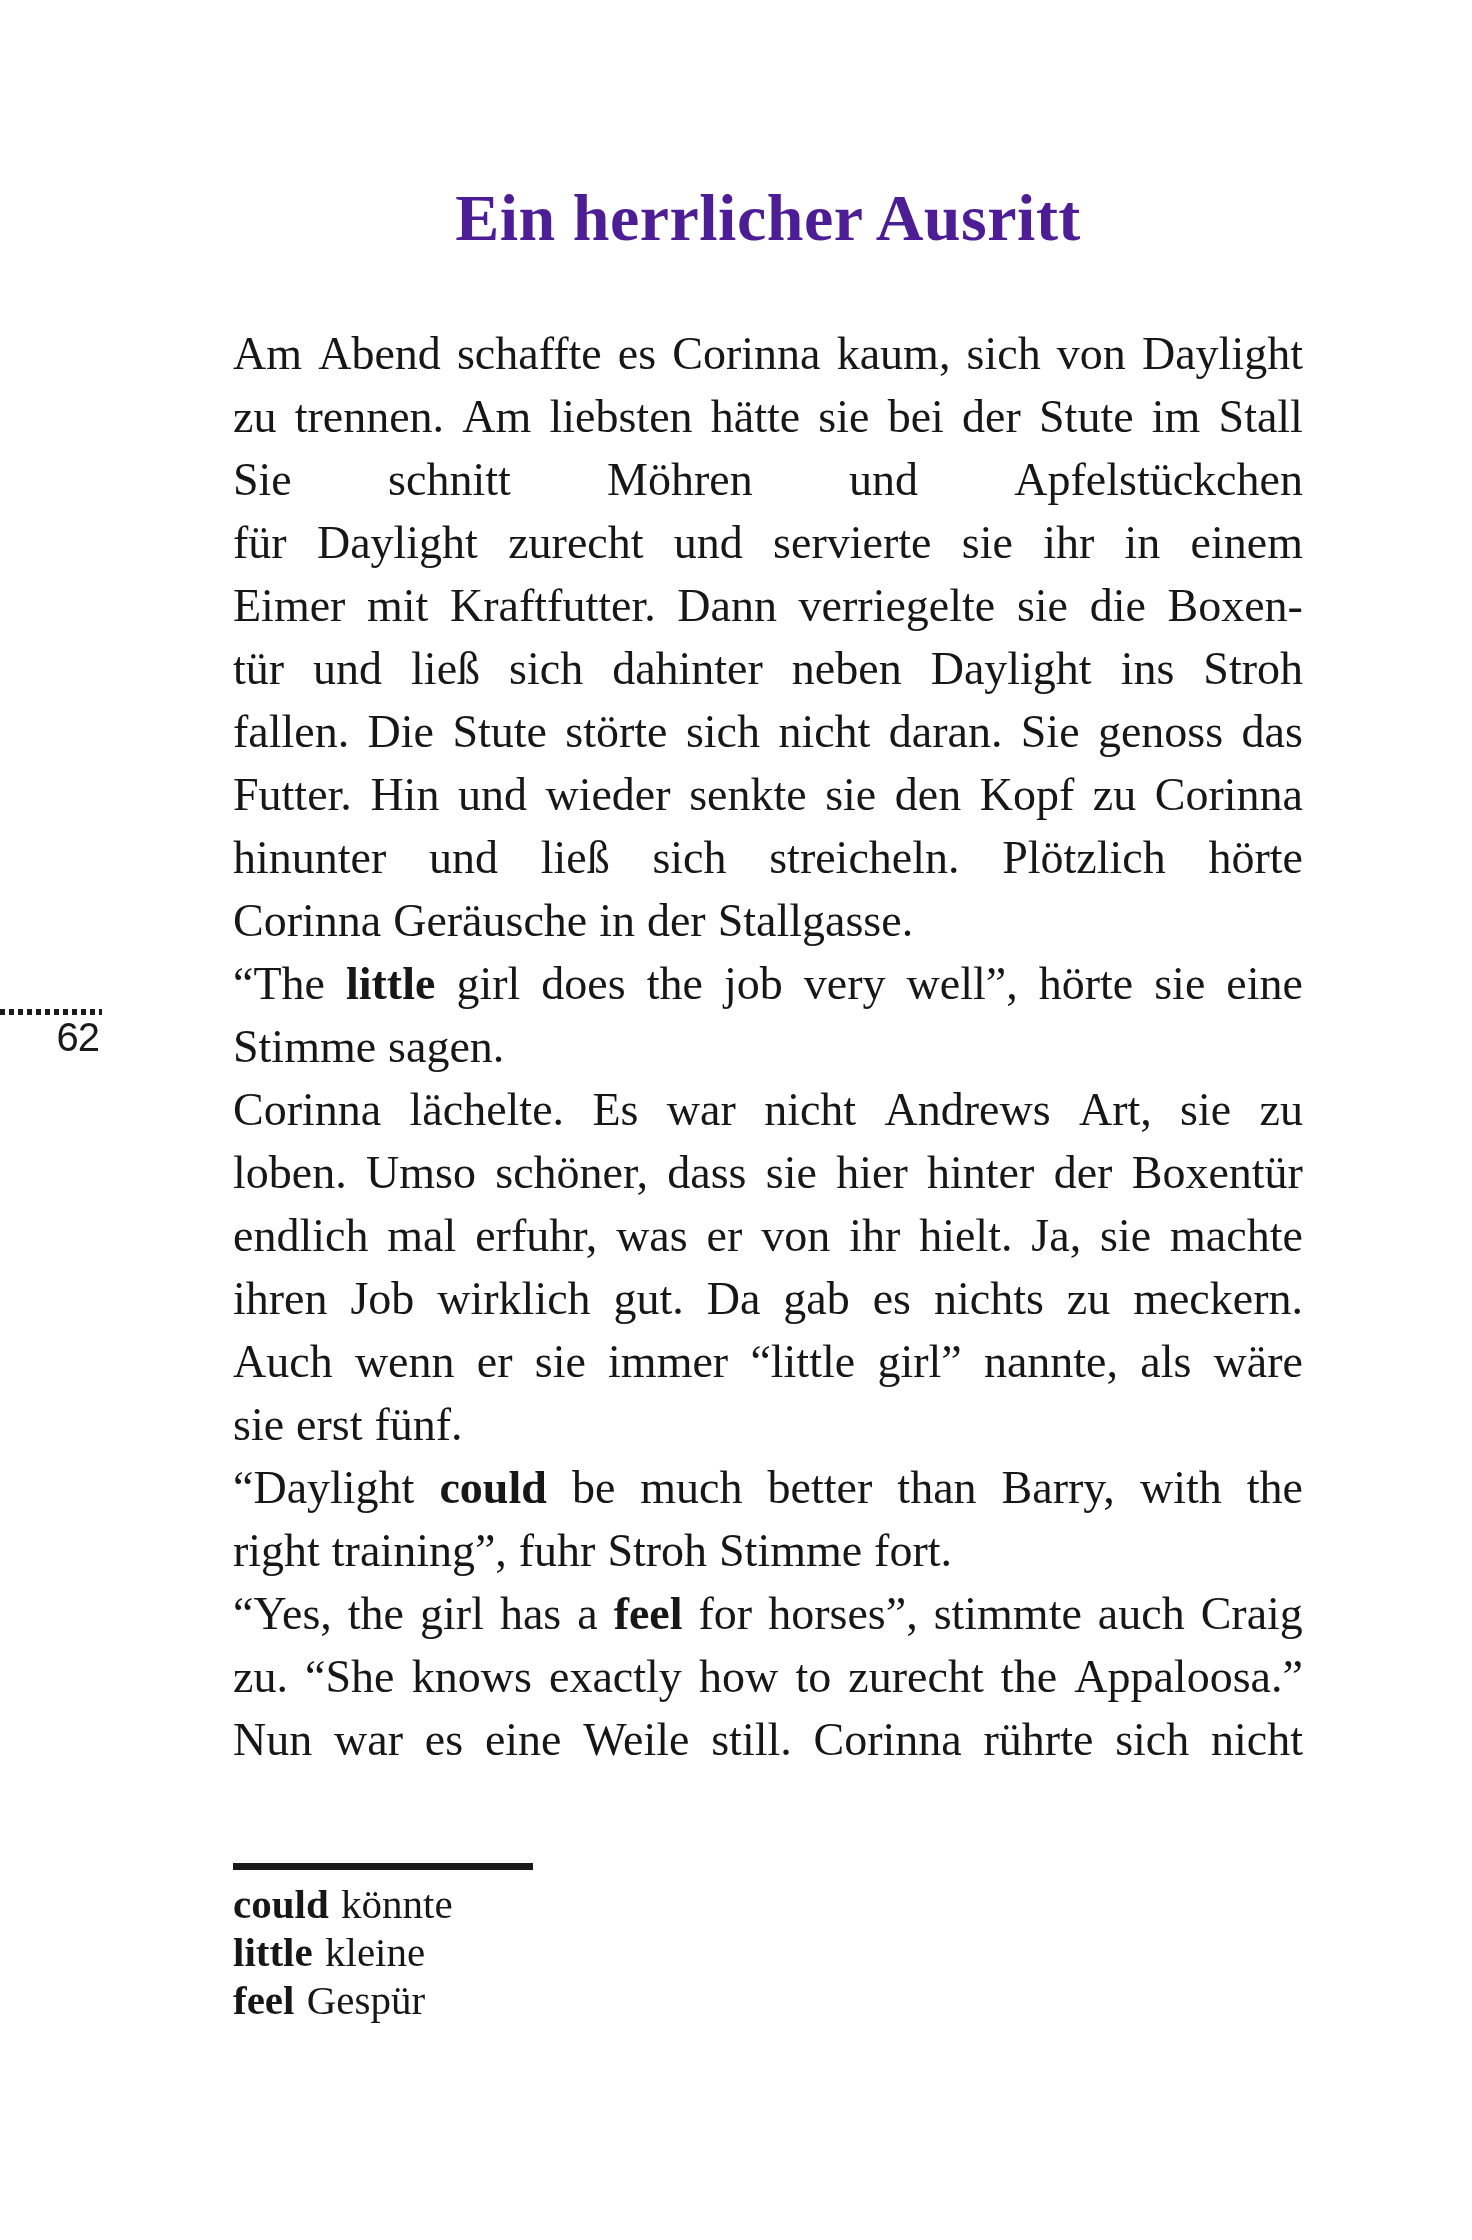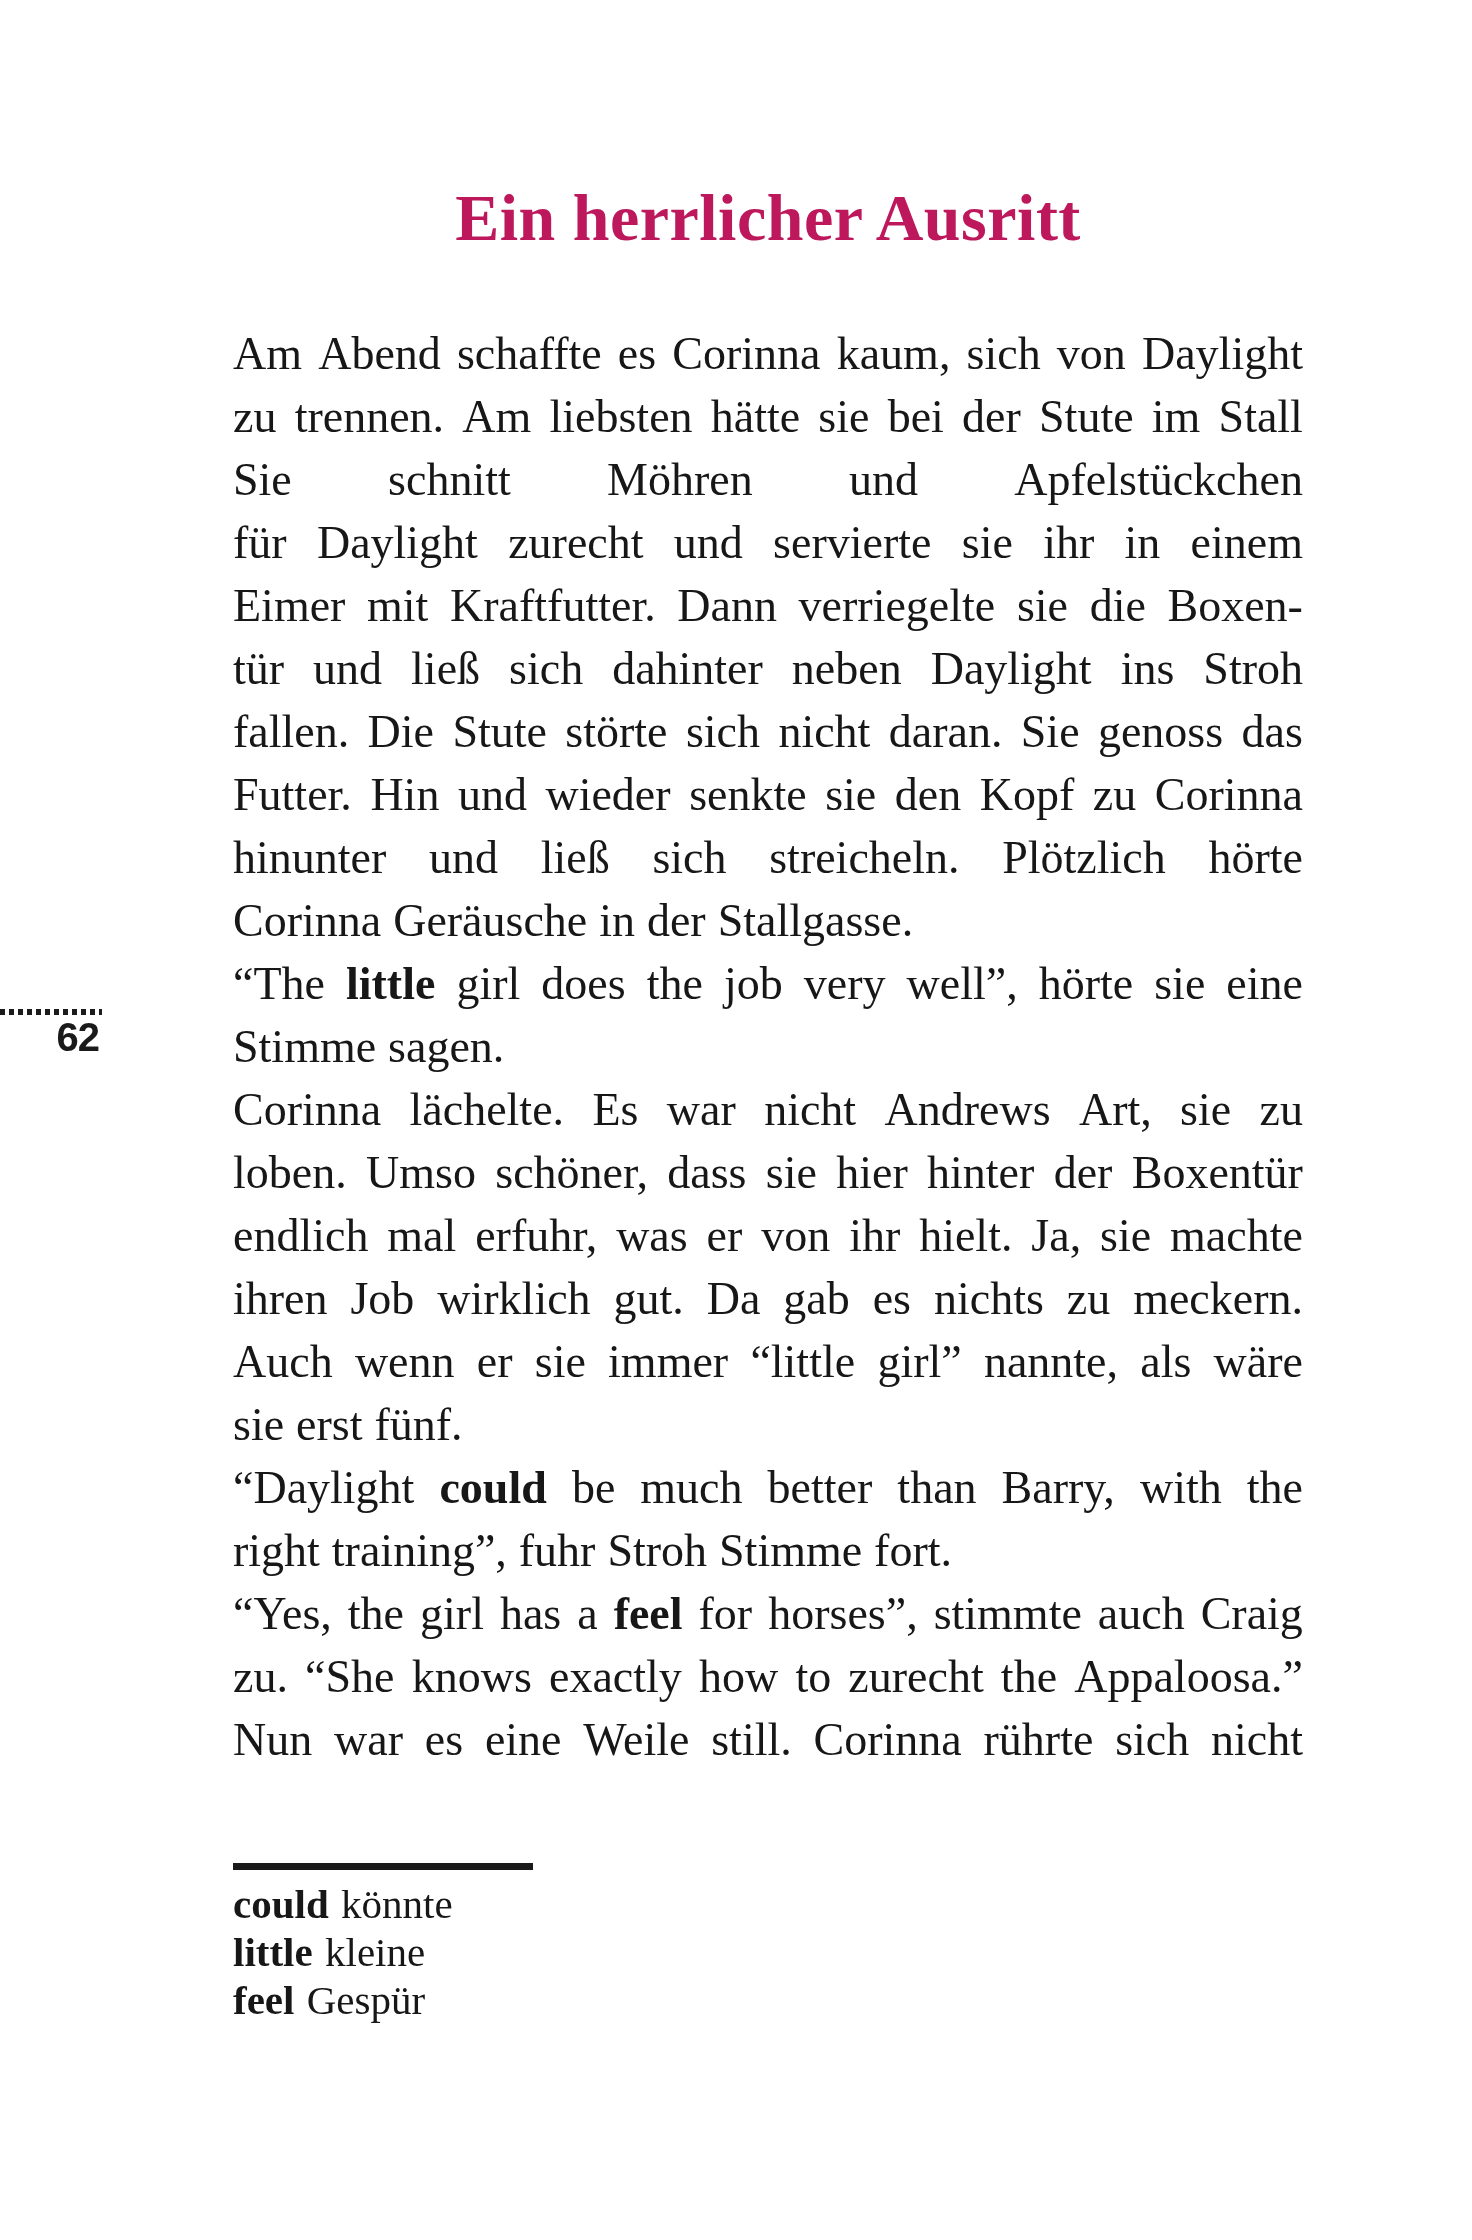--- a/index.html
+++ b/index.html
@@ -16,21 +16,21 @@
   
   .title {
     position: absolute;
     left: 233px; top: 178px; width: 1070px;
     margin: 0;
     text-align: center;
     font-size: 66px;
     line-height: 80px;
     font-weight: 700;
     letter-spacing: 0.5px;
-    color: #be185d;
+    color: #4c1d95;
   }
 
   
   .body-text {
     position: absolute;
     left: 233px; top: 322px; width: 1070px;
     font-size: 46px;
   }
   .line {
     display: flex;
@@ -52,21 +52,21 @@
   }
   .dotted {
     width: 102px; height: 6px;
     background: repeating-linear-gradient(to right, #1c1c1c 0 5px, transparent 5px 9px);
   }
   .pnum {
     margin-top: 2px;
     width: 99px;
     text-align: right;
     font-family: "Liberation Sans", "DejaVu Sans", sans-serif;
-    font-weight: 700;
+    font-weight: 400;
     font-size: 40px;
     line-height: 40px;
     letter-spacing: -1px;
     color: #1a1a1a;
   }
 
   
   .footnotes {
     position: absolute;
     left: 233px; top: 1863px; width: 1070px;

